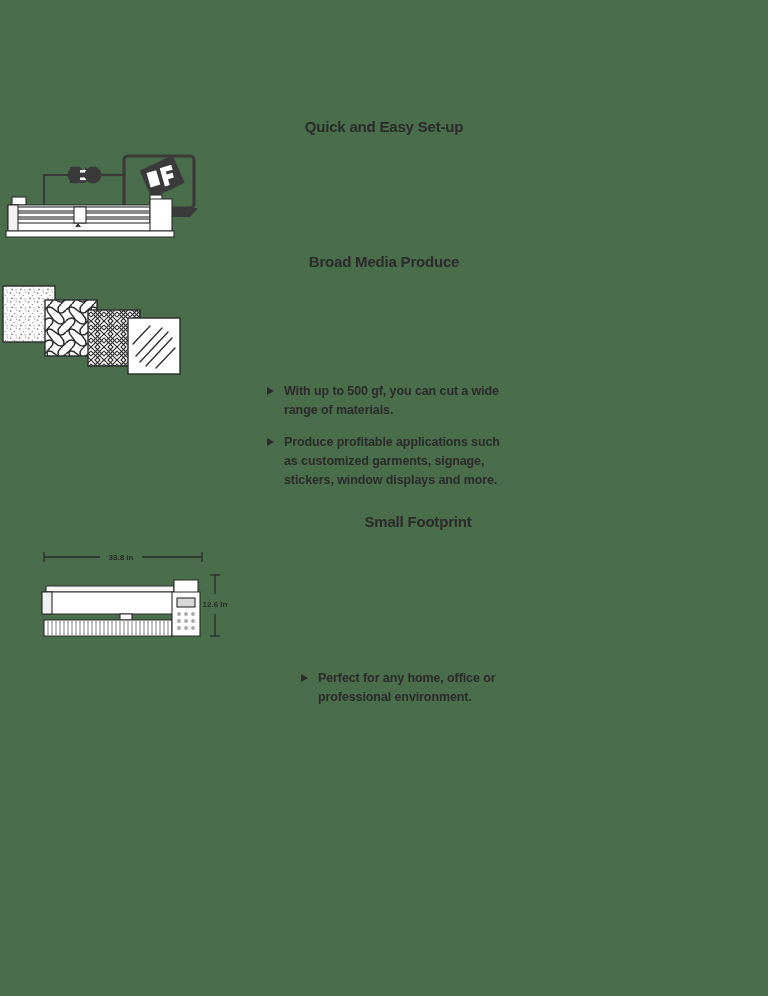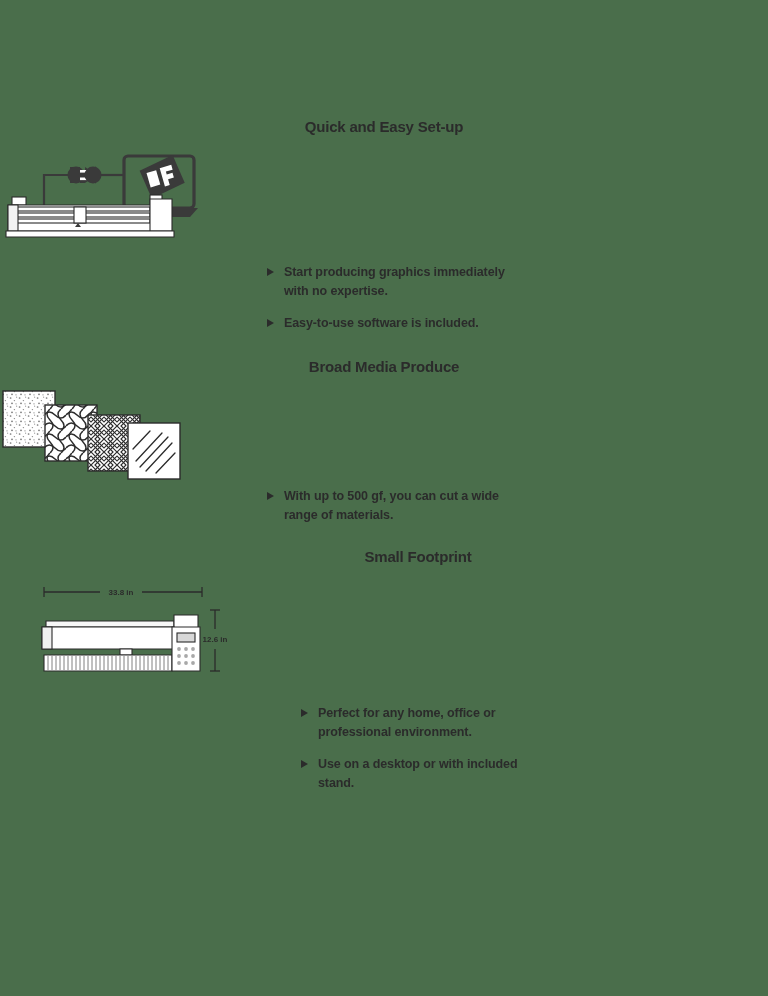--- a/index.html
+++ b/index.html
@@ -113,30 +113,20 @@
           <path d="M150 48 h22 v32 h-22 z" fill="#ffffff"></path>
 
           <rect x="74" y="56" width="12" height="16" fill="#ffffff"></rect>
           <path d="M78 72 l3 4 h-6 z" fill="#3a3a3a" stroke="none"></path>
 
           <path d="M6 80 h168 v6 h-168 z" fill="#ffffff"></path>
         </g>
       </svg>
     </div>
 
-    <div class="bullets" style="margin-top:22px;">
-      <div class="bullet">
-        <span class="tri"></span>
-        <span class="btext">Start producing graphics immediately with no expertise.</span>
-      </div>
-      <div class="bullet">
-        <span class="tri"></span>
-        <span class="btext">Easy-to-use software is included.</span>
-      </div>
-    </div>
   </div>
 
   <div class="section" style="padding-top:12px;">
     <div class="heading">Broad Media Produce</div>
 
     <div class="art" style="margin-top:12px;height:100px;">
       <svg width="185" height="100" viewBox="0 0 185 100">
         <defs>
           <pattern id="speckle" width="9" height="9" patternUnits="userSpaceOnUse">
             <rect width="9" height="9" fill="#ffffff"></rect>
@@ -176,20 +166,24 @@
             <path d="M156 86 L175 66"></path>
           </g>
         </g>
       </svg>
     </div>
 
     <div class="bullets" style="">
       <div class="bullet">
         <span class="tri"></span>
         <span class="btext">With up to 500 gf, you can cut a wide range of materials.</span>
+      </div>
+      <div class="bullet">
+        <span class="tri"></span>
+        <span class="btext">Produce profitable applications such as customized garments, signage, stickers, window displays and more.</span>
       </div>
     </div>
   </div>
 
   <div class="section" style="padding-top:10px;margin-left:34px;">
     <div class="heading">Small Footprint</div>
 
     <div class="art" style="margin-top:12px;height:105px;">
       <svg width="210" height="105" viewBox="0 0 210 105">
 
@@ -273,20 +267,16 @@
             <circle cx="159" cy="86" r="1.9"></circle>
         </g>
       </svg>
     </div>
 
     <div class="bullets" style="margin-top:22px;">
       <div class="bullet">
         <span class="tri"></span>
         <span class="btext">Perfect for any home, office or professional environment.</span>
       </div>
-      <div class="bullet">
-        <span class="tri"></span>
-        <span class="btext">Use on a desktop or with included stand.</span>
-      </div>
     </div>
   </div>
 
 </div>
 
 </body></html>

